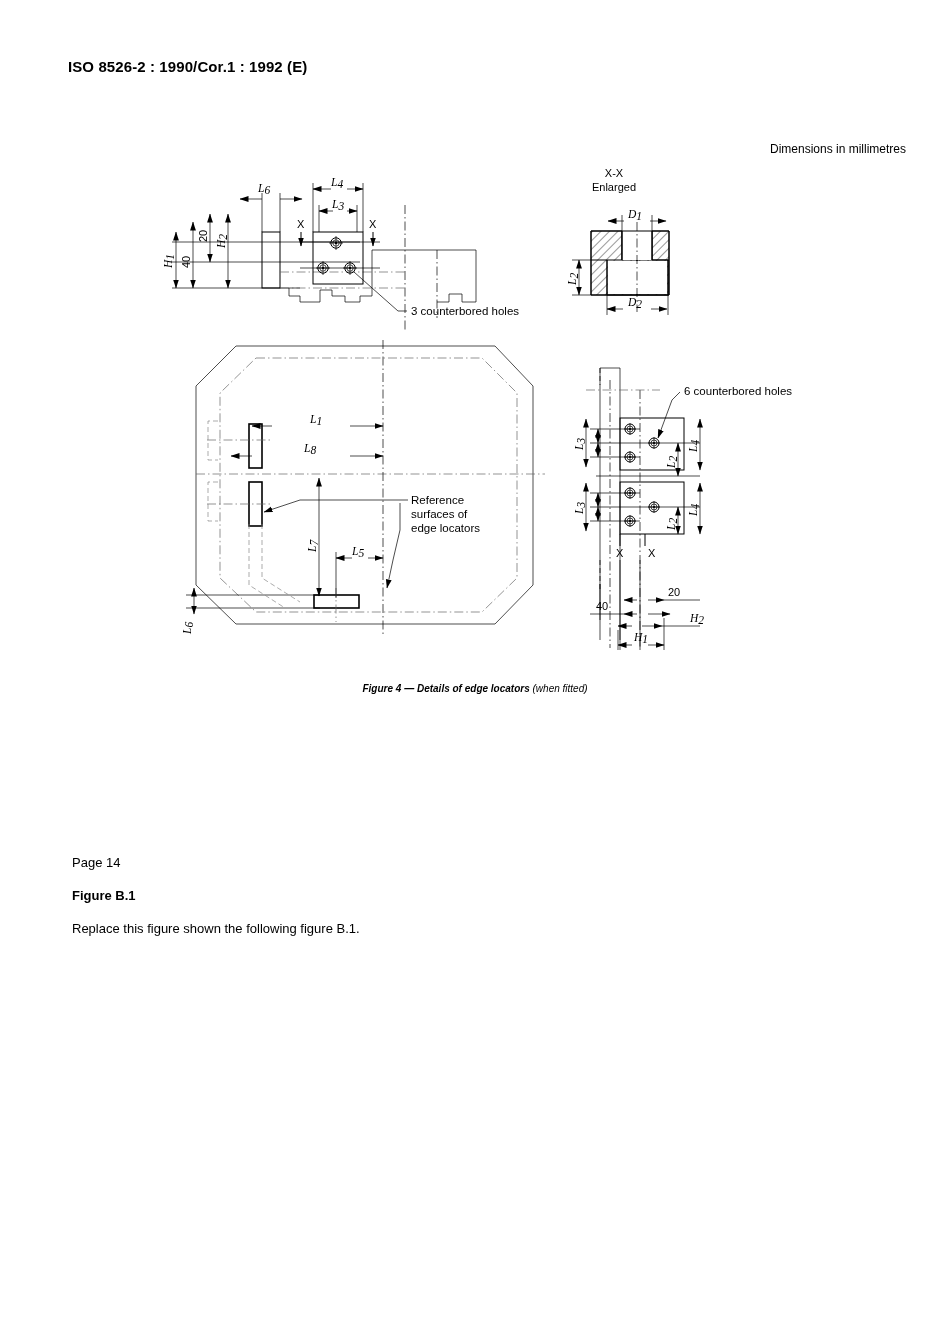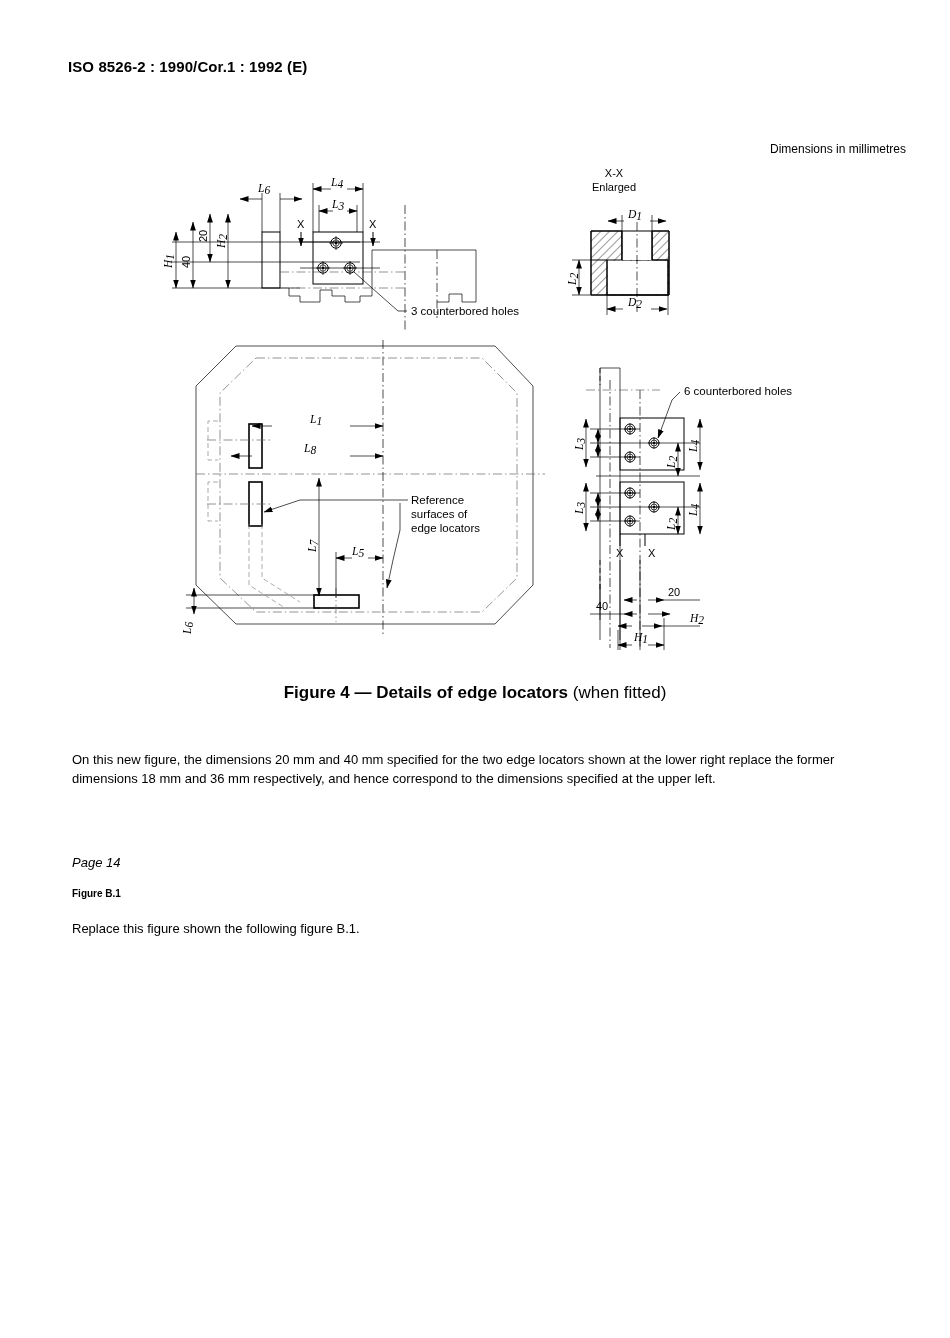--- a/index.html
+++ b/index.html
@@ -34,46 +34,46 @@
     right: 44px;
     top: 142px;
     font-size: 12px;
   }
   .fig-caption {
     position: absolute;
     left: 0;
     top: 683px;
     width: 950px;
     text-align: center;
-    font-size: 17px;
+    font-size: 10px;
+    font-style: italic;
   }
   .fig-caption b { font-weight: bold; }
   .fig-caption span.light { font-weight: normal; }
 
   .body-para {
     position: absolute;
     left: 72px;
     top: 750px;
     width: 816px;
     font-size: 13px;
     line-height: 19px;
     text-align: left;
   }
   .page-ref {
     position: absolute;
     left: 72px;
     top: 855px;
     font-size: 13px;
-    font-style: italic;
   }
   .sub-head {
     position: absolute;
     left: 72px;
     top: 888px;
-    font-size: 10px;
+    font-size: 13px;
     font-weight: bold;
   }
   .replace-note {
     position: absolute;
     left: 72px;
     top: 921px;
     font-size: 13px;
   }
   .page-num {
     position: absolute;
@@ -506,21 +506,20 @@
     </svg>
   </div>
 
   <div class="fig-caption">
     <b>Figure 4</b>
     <b>—</b>
     <b>Details of edge locators</b>
     <span class="light">(when fitted)</span>
   </div>
 
-  <div class="body-para">On this new figure, the dimensions 20 mm and 40 mm specified for the two edge locators shown at the lower right replace the former dimensions 18 mm and 36 mm respectively, and hence correspond to the dimensions specified at the upper left.</div>
 
   <div class="page-ref">Page 14</div>
 
   <div class="sub-head">Figure B.1</div>
 
   <div class="replace-note">Replace this figure shown the following figure B.1.</div>
 
   <div class="page-num">2</div>
 
 </div>

